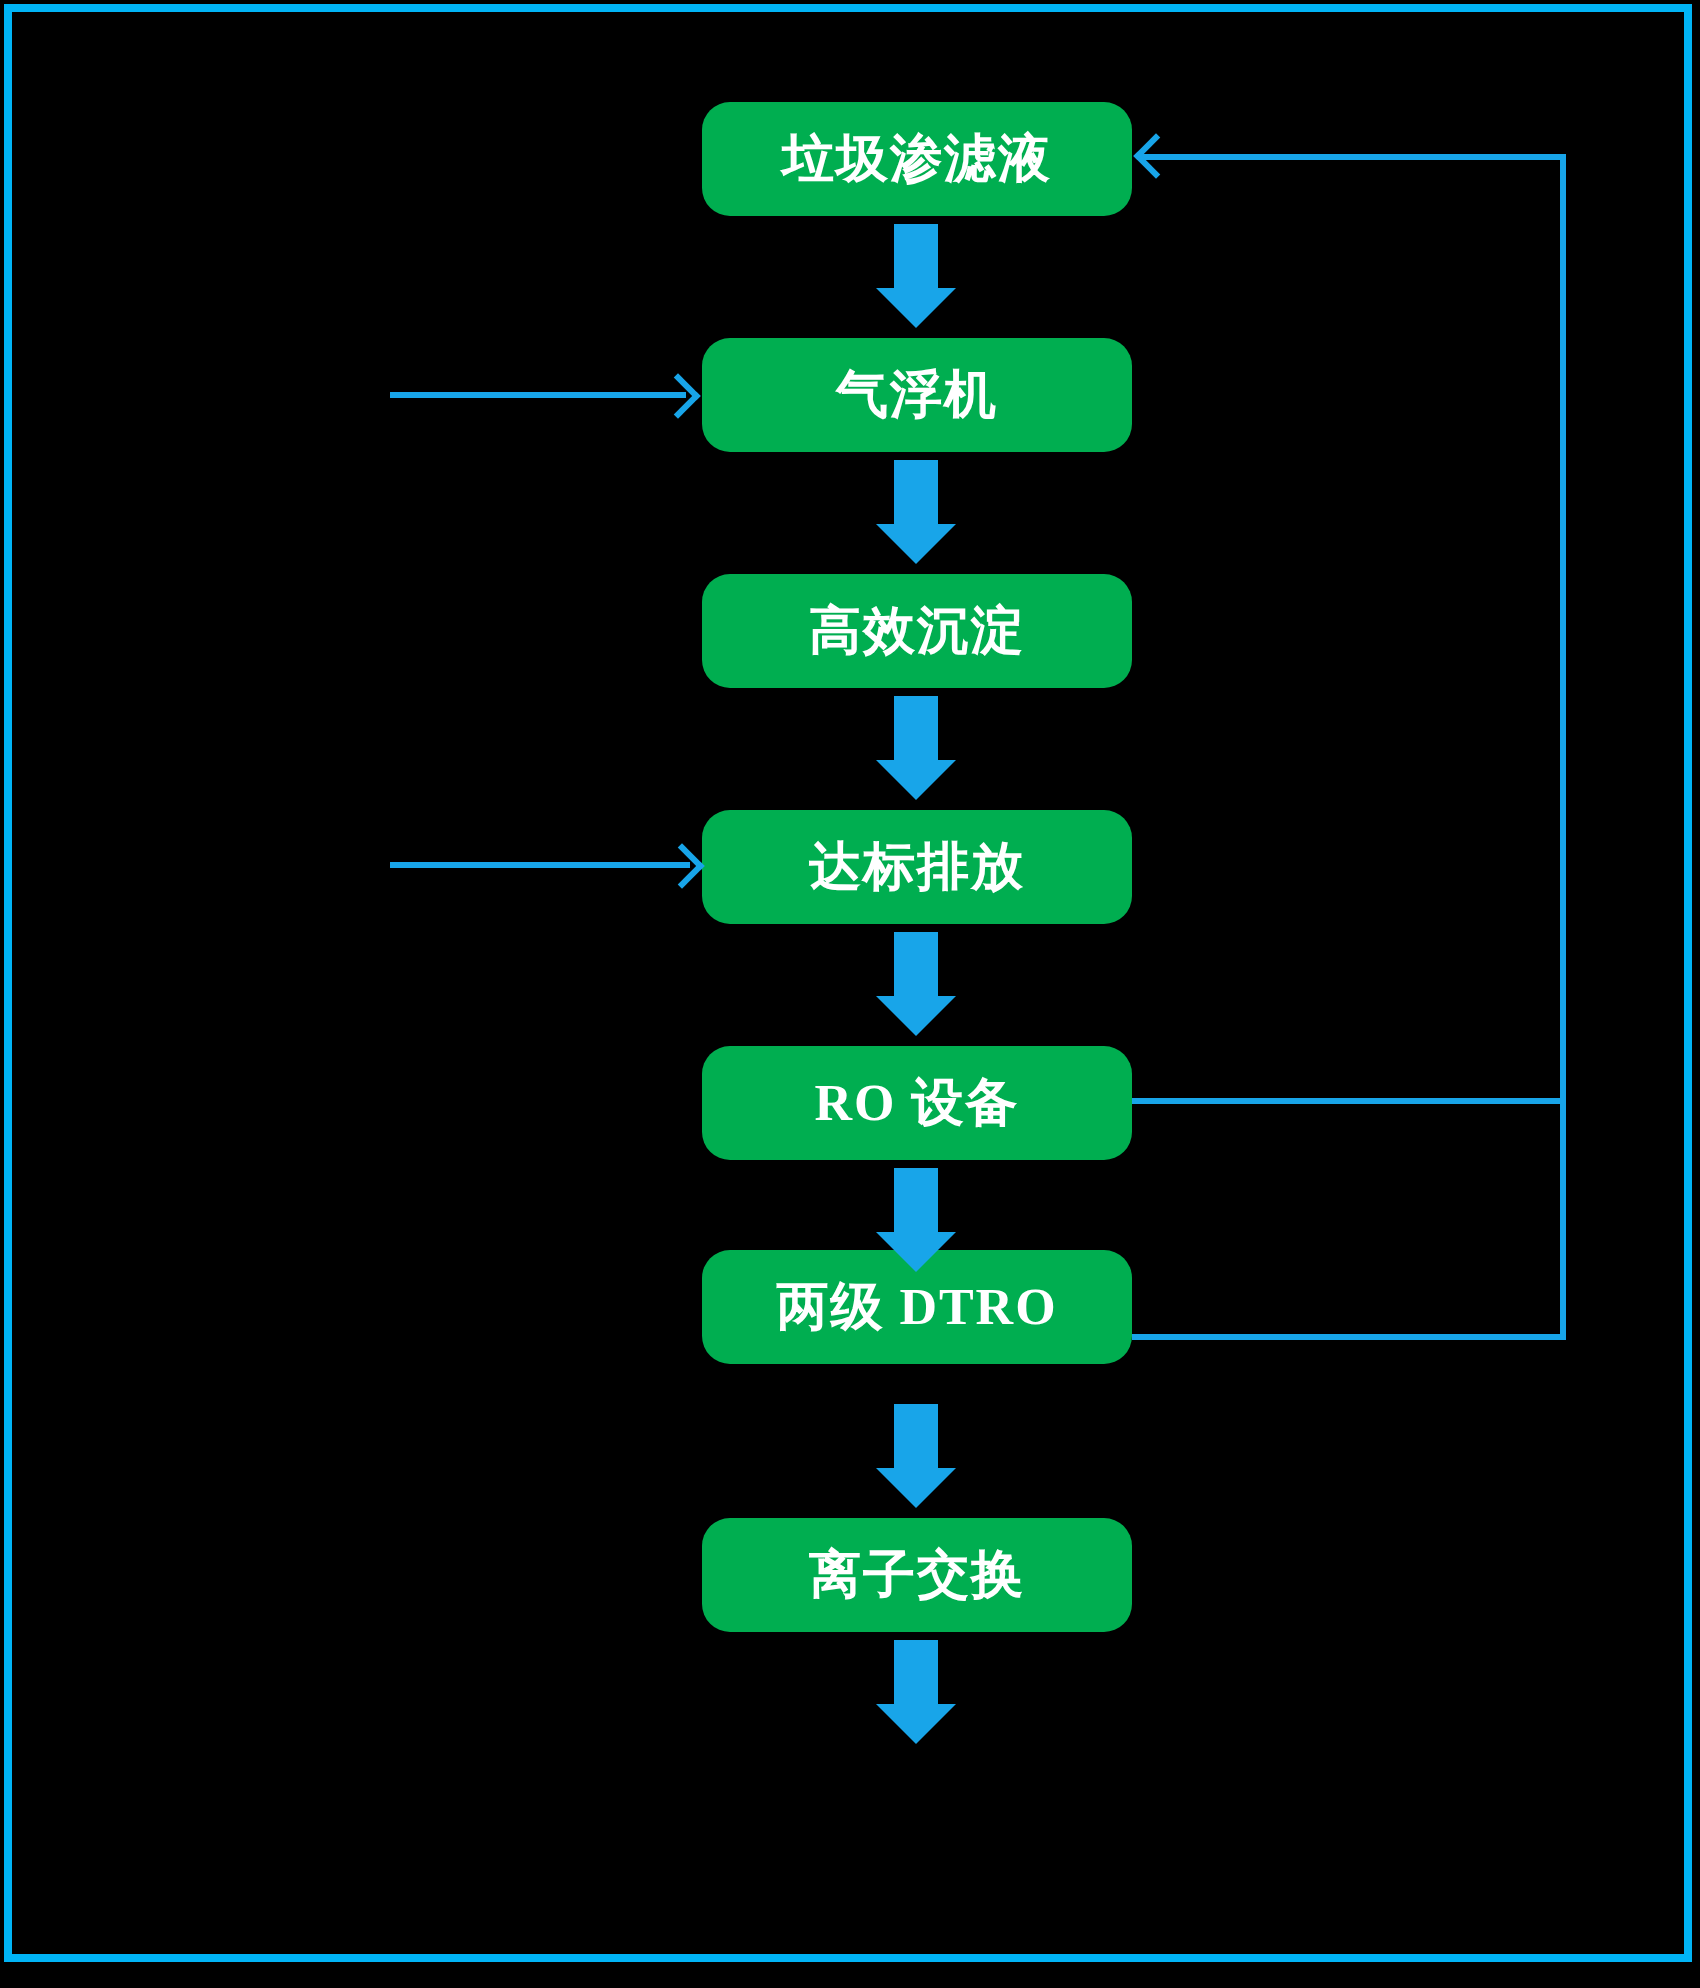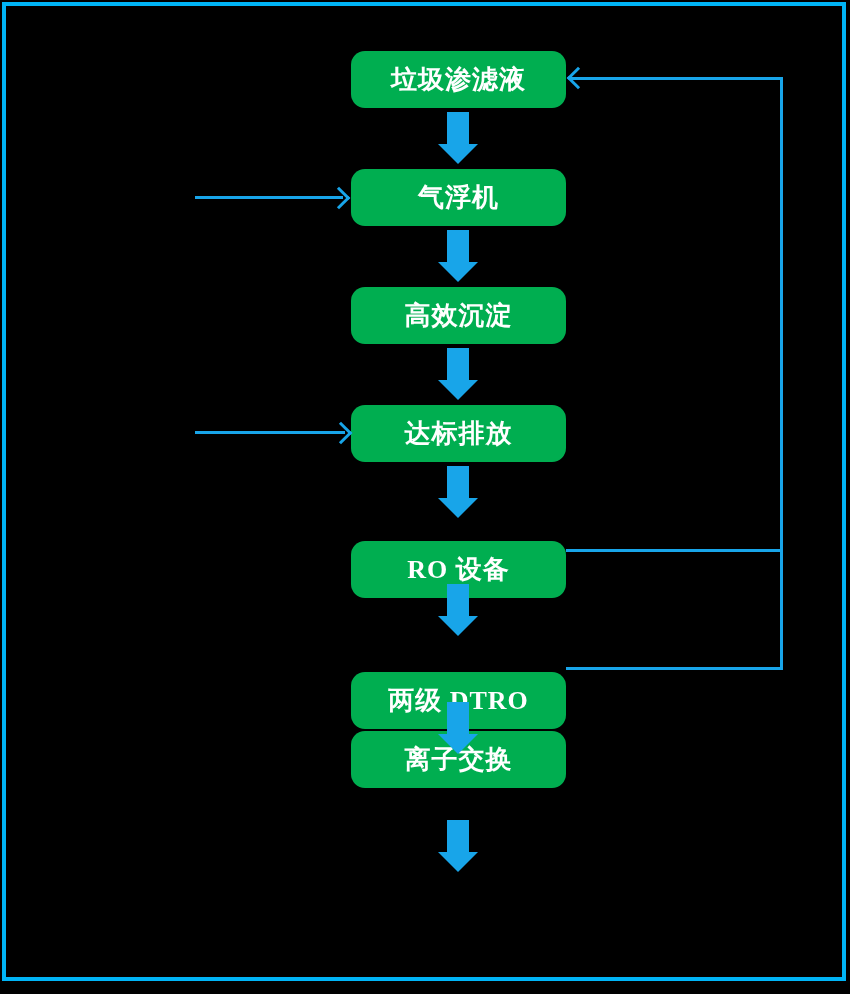--- a/index.html
+++ b/index.html
@@ -28,21 +28,21 @@
     left:351px;width:215px;height:57px;
     background:var(--green);
     border-radius:14px;
     display:flex;align-items:center;justify-content:center;
     color:var(--text);
     font-size:26px;font-weight:bold;
     letter-spacing:1px;
     white-space:nowrap;
   }
   .n1{top:51px}.n2{top:169px}.n3{top:287px}.n4{top:405px}
-  .n5{top:541px}.n6{top:672px}.n7{top:731px}.n8{top:877px}
+  .n5{top:523px}.n6{top:625px}.n7{top:759px}.n8{top:877px}
 
   
   .blockarrow{
     position:absolute;
     left:438px;width:40px;height:52px;
   }
   .blockarrow .stem{
     width:22px;height:32px;
     margin:0 auto;
     background:var(--blue);

